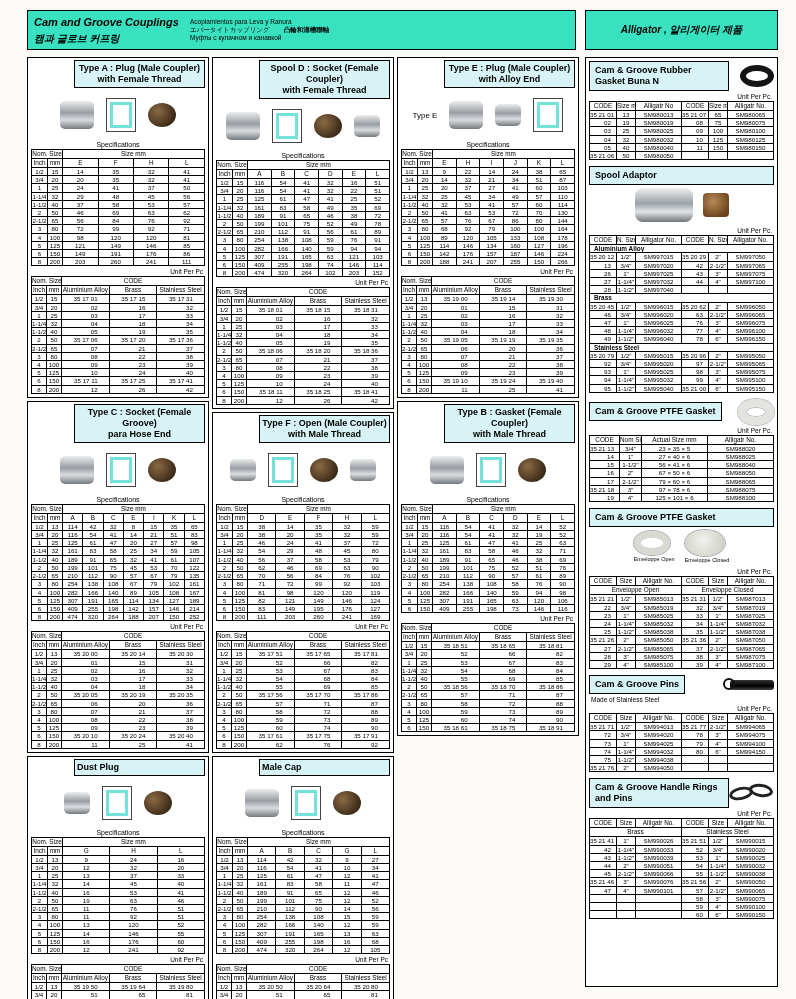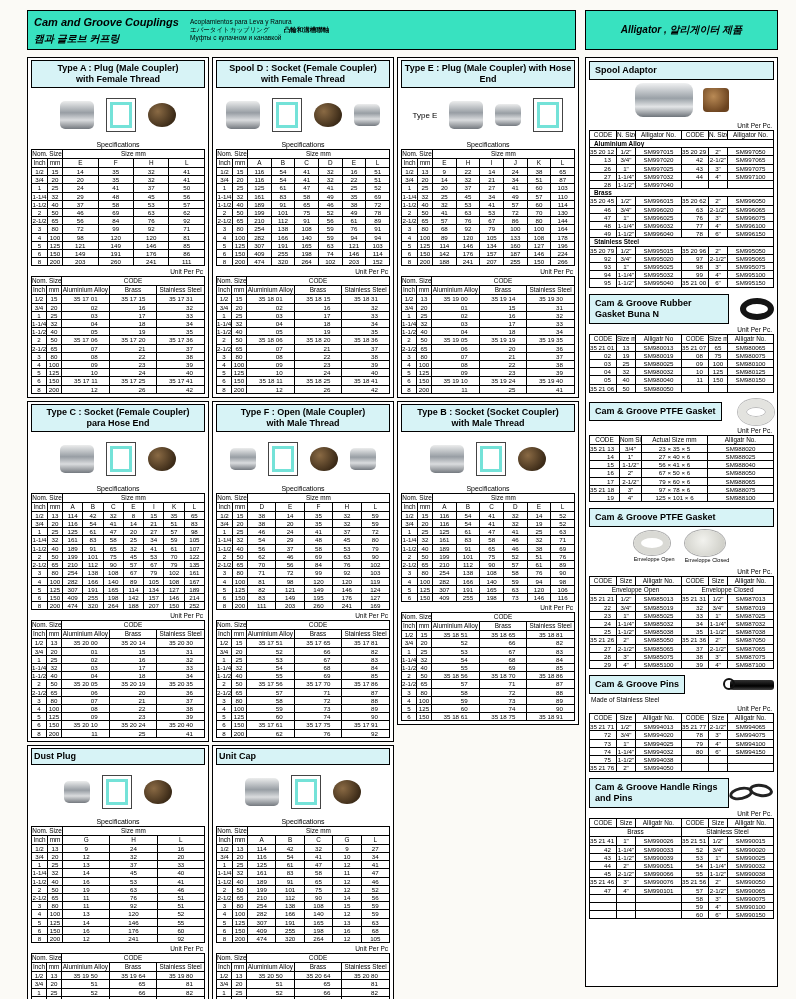--- a/index.html
+++ b/index.html
@@ -12,21 +12,21 @@
   .hdr-ko{font-weight:bold;font-style:italic;font-size:10px;line-height:12px;margin-top:4px;}
   .hdr-mid{font-size:6.5px;line-height:8px;padding-left:8px;}
   .hdr-mid .zh{font-weight:bold;margin-left:14px;}
   .hdr-r{position:absolute;left:585px;top:10px;width:193px;height:40px;background:#38e2c0;border:1px solid #000;box-sizing:border-box;display:flex;align-items:center;justify-content:center;font-weight:bold;font-style:italic;font-size:10px;}
   
   .cols{position:absolute;left:27px;top:57px;width:556px;display:grid;grid-template-columns:182px 182px 182px;column-gap:3px;align-items:start;}
   .colstack{display:flex;flex-direction:column;}
   .rightcol{position:absolute;left:585px;top:57px;width:193px;min-height:930px;border:1px solid #000;background:#fff;box-sizing:border-box;padding:3px 3px 4px 3px;}
   
   .box{border:1px solid #000;background:#fff;box-sizing:border-box;padding:2px 3px 3px 3px;margin-bottom:3px;}
-  .titlebar{border:1px solid #000;background:#d7f3f6;font-weight:bold;font-size:9px;line-height:11px;text-align:center;padding:2px 2px;}
+  .titlebar{border:1px solid #000;background:#d7f3f6;font-weight:bold;font-size:9px;line-height:11px;text-align:center;padding:2px 2px;margin-left:43px;}
   .titlebar.left{text-align:left;}
   .imgrow{height:48px;display:flex;align-items:center;justify-content:center;gap:12px;padding:3px 0 1px 0;}
   .imgcap{font-size:8px;font-weight:normal;}
   .ph{width:34px;height:28px;border-radius:5px;background:linear-gradient(180deg,#eceded,#989ea4 42%,#dadcde 68%,#74797f);}
   .ph.sm{width:26px;height:22px;}
   .ringdark{width:28px;height:24px;border-radius:50%;background:radial-gradient(circle at 35% 35%,#8a6a44,#3c2b18 72%);}
   .tech{width:28px;height:32px;border:1px solid #444;background:#fff;box-shadow:inset 0 0 0 3px #fff,inset 0 0 0 6px #74e2d8;}
   .speclbl{text-align:center;font-size:7px;margin:1px 0 1px 0;}
   .unit{text-align:right;font-size:6.5px;margin:2px 2px 1px 0;}
   
@@ -330,21 +330,21 @@
                 <td class="cc">12</td>
                 <td class="cc">26</td>
                 <td class="cc">42</td>
               </tr>
             </tbody>
           </table>
       </section>
 
       <section class="box">
         <div class="titlebar">
-          <div>Type C : Socket (Female Coupler)</div>
+          <div>Type C : Socket (Female Groove)</div>
           <div>para Hose End</div>
         </div>
         <div class="imgrow">
           <div class="ph"></div>
           <div class="tech"></div>
           <div class="ringdark"></div>
         </div>
         <div class="speclbl">Specifications</div>
         <table class="spec">
             <colgroup>
@@ -1351,21 +1351,21 @@
                 <td class="cc">62</td>
                 <td class="cc">76</td>
                 <td class="cc">92</td>
               </tr>
             </tbody>
           </table>
       </section>
 
       <section class="box">
         <div class="titlebar left">
-          <div>Unit Cap</div>
+          <div>Male Cap</div>
         </div>
         <div class="imgrow">
           <div class="ph"></div>
           <div class="tech"></div>
           <div class="ringdark"></div>
         </div>
         <div class="speclbl">Specifications</div>
         <table class="spec">
             <colgroup>
               <col style="width: 16px;">
@@ -1558,21 +1558,21 @@
                 <td class="cc">83</td>
               </tr>
             </tbody>
           </table>
       </section>
     </div>
 
     <div class="colstack">
       <section class="box">
         <div class="titlebar">
-          <div>Type E : Plug (Male Coupler) with Hose End</div>
+          <div>Type E : Plug (Male Coupler) with Alloy End</div>
         </div>
         <div class="imgrow">
           <span class="imgcap">Type E</span>
           <div class="ph"></div>
           <div class="ph sm"></div>
           <div class="tech"></div>
         </div>
         <div class="speclbl">Specifications</div>
         <table class="spec">
             <colgroup>
@@ -1838,21 +1838,21 @@
                 <td class="cc">11</td>
                 <td class="cc">25</td>
                 <td class="cc">41</td>
               </tr>
             </tbody>
           </table>
       </section>
 
       <section class="box">
         <div class="titlebar">
-          <div>Type B : Socket (Socket Coupler)</div>
+          <div>Type B : Gasket (Female Coupler)</div>
           <div>with Male Thread</div>
         </div>
         <div class="imgrow">
           <div class="ph"></div>
           <div class="tech"></div>
           <div class="ringdark"></div>
         </div>
         <div class="speclbl">Specifications</div>
         <table class="spec">
             <colgroup>
@@ -2102,20 +2102,100 @@
                 <td class="cc">35 18 75</td>
                 <td class="cc">35 18 91</td>
               </tr>
             </tbody>
           </table>
       </section>
     </div>
   </div>
 
   <div class="rightcol">
+
+    <section class="rsec">
+      <div class="rhead">
+        <div class="rtitle">Cam &amp; Groove Rubber Gasket Buna N</div>
+        <div class="oring"></div>
+      </div>
+      <div class="unit">Unit Per Pc.</div>
+      <table>
+          <colgroup>
+            <col style="width: 27px;">
+            <col style="width: 19px;">
+            <col>
+            <col style="width: 27px;">
+            <col style="width: 19px;">
+            <col>
+          </colgroup>
+          <thead>
+            <tr>
+              <th>CODE</th>
+              <th>Size mm</th>
+              <th>Alligatr No</th>
+              <th>CODE</th>
+              <th>Size mm</th>
+              <th>Alligatr No.</th>
+            </tr>
+          </thead>
+          <tbody class="grp">
+            <tr>
+              <td class="rc">35 21 01</td>
+              <td>13</td>
+              <td>SM980013</td>
+              <td class="rc">35 21 07</td>
+              <td>65</td>
+              <td>SM980065</td>
+            </tr>
+            <tr>
+              <td class="rc">02</td>
+              <td>19</td>
+              <td>SM980019</td>
+              <td class="rc">08</td>
+              <td>75</td>
+              <td>SM980075</td>
+            </tr>
+            <tr>
+              <td class="rc">03</td>
+              <td>25</td>
+              <td>SM980025</td>
+              <td class="rc">09</td>
+              <td>100</td>
+              <td>SM980100</td>
+            </tr>
+            <tr>
+              <td class="rc">04</td>
+              <td>32</td>
+              <td>SM980032</td>
+              <td class="rc">10</td>
+              <td>125</td>
+              <td>SM980125</td>
+            </tr>
+            <tr>
+              <td class="rc">05</td>
+              <td>40</td>
+              <td>SM980040</td>
+              <td class="rc">11</td>
+              <td>150</td>
+              <td>SM980150</td>
+            </tr>
+          </tbody>
+          <tbody class="grp">
+            <tr>
+              <td class="rc">35 21 06</td>
+              <td>50</td>
+              <td>SM980050</td>
+              <td class="rc"></td>
+              <td></td>
+              <td></td>
+            </tr>
+          </tbody>
+        </table>
+    </section>
 
     <section class="rsec">
       <div class="rtitle wide">Spool Adaptor</div>
       <div class="rimgs">
         <div class="spoolph"></div>
         <div class="plugph"></div>
       </div>
       <div class="unit">Unit Per Pc.</div>
       <table>
           <colgroup>
@@ -2262,100 +2342,20 @@
               <td>4"</td>
               <td>SM995100</td>
             </tr>
             <tr>
               <td class="rc">95</td>
               <td>1-1/2"</td>
               <td>SM995040</td>
               <td class="rc">35 21 00</td>
               <td>6"</td>
               <td>SM995150</td>
-            </tr>
-          </tbody>
-        </table>
-    </section>
-
-    <section class="rsec">
-      <div class="rhead">
-        <div class="rtitle">Cam &amp; Groove Rubber Gasket Buna N</div>
-        <div class="oring"></div>
-      </div>
-      <div class="unit">Unit Per Pc.</div>
-      <table>
-          <colgroup>
-            <col style="width: 27px;">
-            <col style="width: 19px;">
-            <col>
-            <col style="width: 27px;">
-            <col style="width: 19px;">
-            <col>
-          </colgroup>
-          <thead>
-            <tr>
-              <th>CODE</th>
-              <th>Size mm</th>
-              <th>Alligatr No</th>
-              <th>CODE</th>
-              <th>Size mm</th>
-              <th>Alligatr No.</th>
-            </tr>
-          </thead>
-          <tbody class="grp">
-            <tr>
-              <td class="rc">35 21 01</td>
-              <td>13</td>
-              <td>SM980013</td>
-              <td class="rc">35 21 07</td>
-              <td>65</td>
-              <td>SM980065</td>
-            </tr>
-            <tr>
-              <td class="rc">02</td>
-              <td>19</td>
-              <td>SM980019</td>
-              <td class="rc">08</td>
-              <td>75</td>
-              <td>SM980075</td>
-            </tr>
-            <tr>
-              <td class="rc">03</td>
-              <td>25</td>
-              <td>SM980025</td>
-              <td class="rc">09</td>
-              <td>100</td>
-              <td>SM980100</td>
-            </tr>
-            <tr>
-              <td class="rc">04</td>
-              <td>32</td>
-              <td>SM980032</td>
-              <td class="rc">10</td>
-              <td>125</td>
-              <td>SM980125</td>
-            </tr>
-            <tr>
-              <td class="rc">05</td>
-              <td>40</td>
-              <td>SM980040</td>
-              <td class="rc">11</td>
-              <td>150</td>
-              <td>SM980150</td>
-            </tr>
-          </tbody>
-          <tbody class="grp">
-            <tr>
-              <td class="rc">35 21 06</td>
-              <td>50</td>
-              <td>SM980050</td>
-              <td class="rc"></td>
-              <td></td>
-              <td></td>
             </tr>
           </tbody>
         </table>
     </section>
 
     <section class="rsec">
       <div class="rhead">
         <div class="rtitle">Cam &amp; Groove PTFE Gasket</div>
         <div class="ptfering"></div>
       </div>

